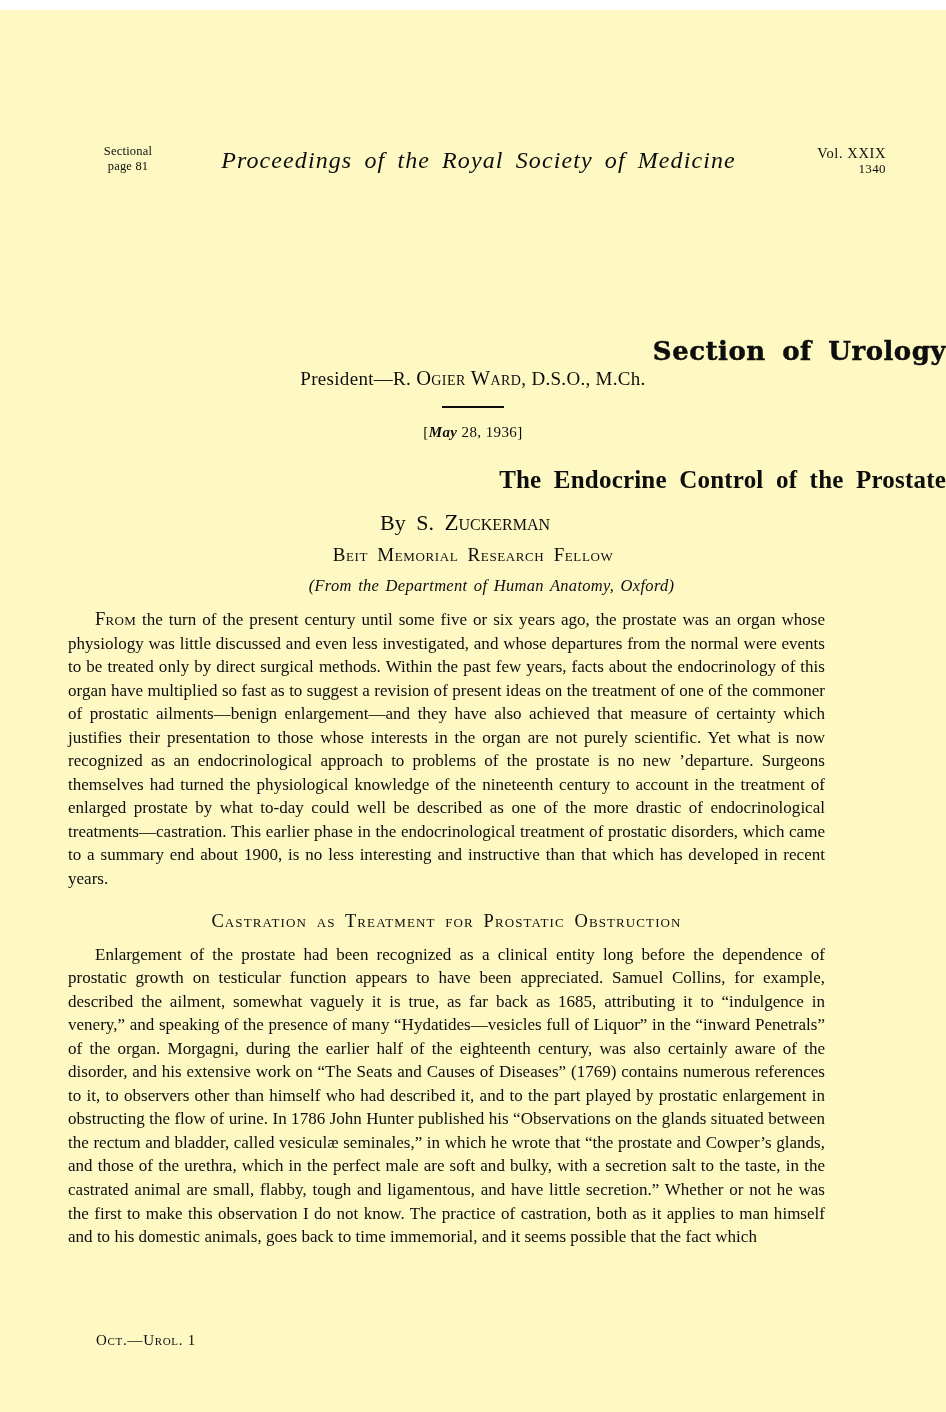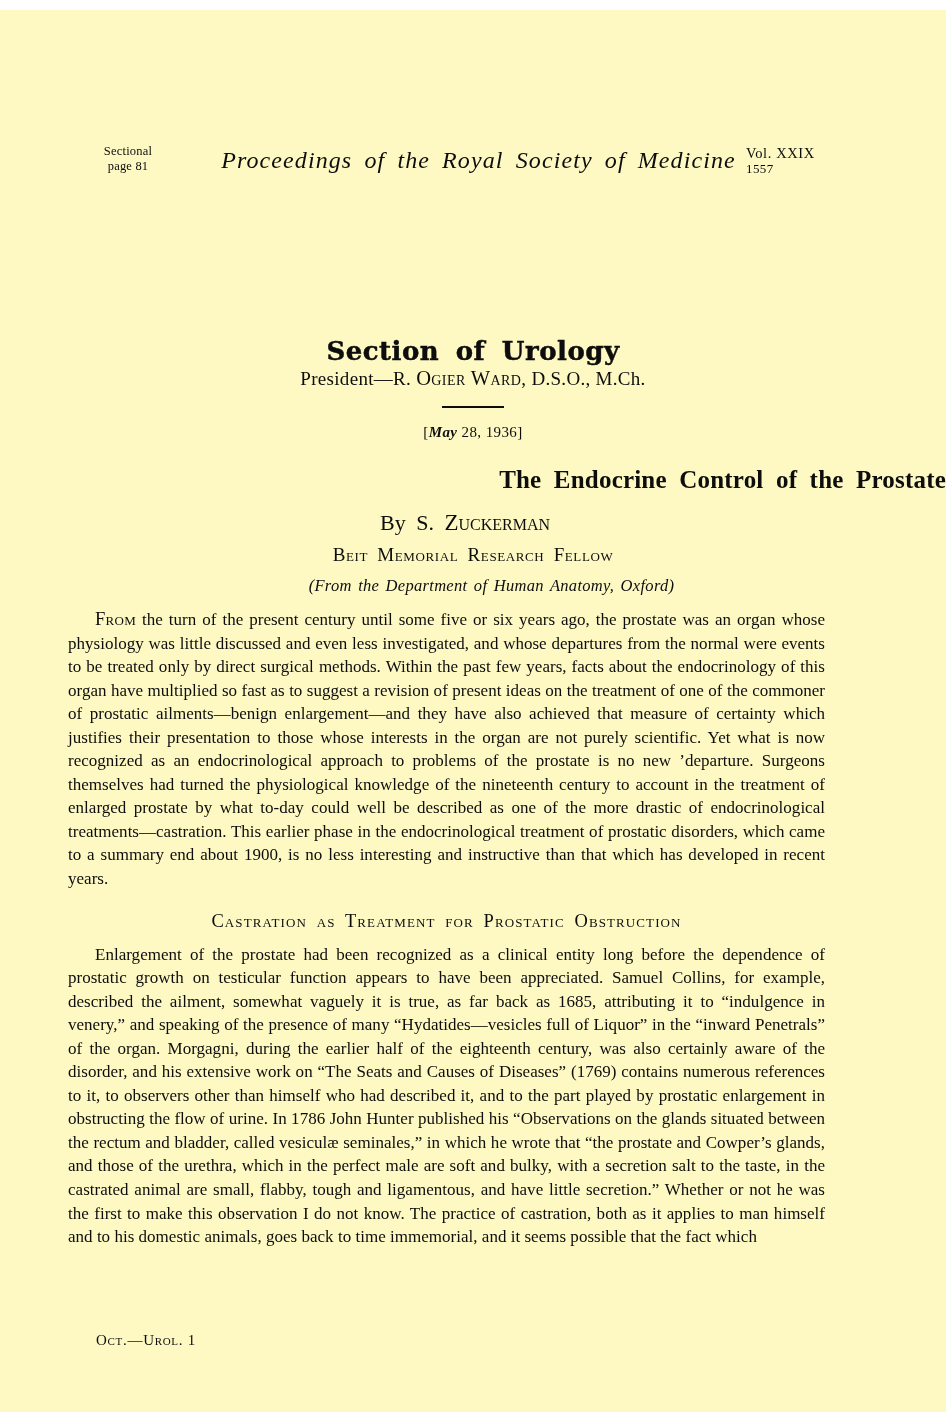--- a/index.html
+++ b/index.html
@@ -47,39 +47,39 @@
     font-size: 24px;
     letter-spacing: 1.1px;
     word-spacing: 5px;
     padding-left: 11px;
   }
   .runhead-right {
     position: absolute;
     right: 60px;
     top: 3px;
     width: 140px;
-    text-align: left;
+    text-align: right;
     font-size: 14.5px;
     line-height: 16px;
   }
   .runhead-right .vol {
     letter-spacing: 0.6px;
   }
   .runhead-right .issue {
     font-size: 13px;
     letter-spacing: 0.4px;
   }
 
   
   .section-title {
     position: absolute;
     left: 0;
     right: 0;
     top: 326px;
-    text-align: center;
+    text-align: right;
     font-size: 26px;
     font-weight: bold;
     letter-spacing: 0.5px;
     word-spacing: 7px;
     font-family: "DejaVu Serif", "Liberation Serif", serif;
     -webkit-text-stroke: 0.45px #0d0d0d;
   }
   .president {
     position: absolute;
     left: 0;
@@ -212,21 +212,21 @@
 <div class="page">
 
   <div class="runhead">
     <div class="runhead-left">
       <div>Sectional</div>
       <div>page 81</div>
     </div>
     <div class="runhead-center">Proceedings of the Royal Society of Medicine</div>
     <div class="runhead-right">
       <div class="vol">Vol. XXIX</div>
-      <div class="issue">1557</div>
+      <div class="issue">1340</div>
     </div>
   </div>
 
   <div class="section-title">Section of Urology</div>
 
   <div class="president">
     <span>President—R. </span><span class="sc">Ogier Ward</span><span>, D.S.O., M.Ch.</span>
   </div>
 
   <div class="rule"></div>

